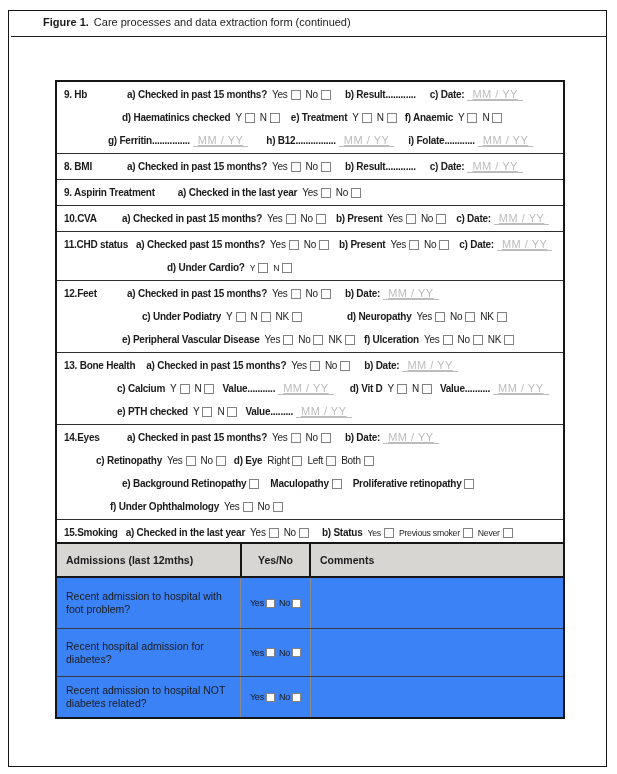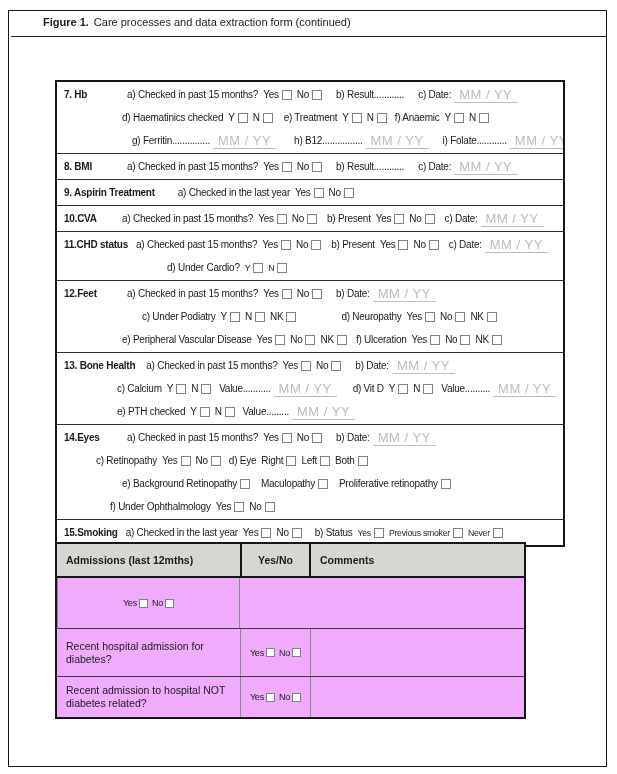--- a/index.html
+++ b/index.html
@@ -21,39 +21,39 @@
     position:absolute;left:55px;top:80px;width:510px;box-sizing:border-box;
     border:2px solid #161616;background:#fff;overflow:hidden;
   }
   .form-row{border-bottom:1px solid #2e2e2e;padding:1px 7px;}
   .form-row:last-child{border-bottom:none;}
   .form-line{
     display:flex;align-items:center;height:23px;white-space:nowrap;
     font-size:10px;letter-spacing:-0.25px;
   }
   .form-line > span{flex:0 0 auto;}
-  .bt{font-weight:normal;margin-left:5px;}
+  .bt{font-weight:bold;margin-left:5px;}
   .rt{font-weight:normal;margin-left:5px;}
   .st{font-weight:normal;font-size:8.7px;margin-left:5px;}
   .form-line > span:first-child{margin-left:0;}
   .row-label{font-weight:bold;margin-left:0;}
   .cb{
     width:10px;height:10px;border:1px solid #828282;background:#fff;
     display:inline-block;margin-left:3px;box-sizing:border-box;
   }
   .date{
     color:var(--date-color,#bcbcbc);border-bottom:1px solid var(--date-color,#bcbcbc);
-    margin-left:3px;padding:0 5px;font-size:13px;letter-spacing:0.5px;
+    margin-left:3px;padding:0 5px;font-size:11px;letter-spacing:0.5px;text-decoration:underline;
   }
   .gap{display:inline-block;height:1px;}
 
   
   .adm-table{
-    position:absolute;left:55px;top:542px;width:471px;box-sizing:border-box;
-    border:2px solid #161616;background:#f0abfc;
+    position:absolute;left:55px;top:542px;width:510px;box-sizing:border-box;
+    border:2px solid #161616;background:#3b82f6;
   }
   .adm-grid{display:grid;grid-template-columns:183px 71px 1fr;}
   .adm-header{
     background:var(--th-bg,#d8d6d2);border-bottom:2px solid #161616;
     font-weight:bold;font-size:10.5px;height:32px;
   }
   .adm-header > div{display:flex;align-items:center;padding:0 9px;box-sizing:border-box;}
   .adm-header .c2{border-left:2px solid #161616;border-right:2px solid #161616;justify-content:center;padding:0;}
   .adm-row{font-size:10.5px;border-bottom:1px solid #3a3a3a;}
   .adm-row:last-child{border-bottom:none;}
@@ -75,21 +75,21 @@
 <div class="page-border"></div>
 
 <div class="fig-header">
   <span class="fig-label">Figure 1.</span><span class="fig-text">Care processes and data extraction form (continued)</span>
 </div>
 <div class="fig-rule"></div>
 
 <div class="form-box" id="form-box">
     <div class="form-row">
       <div class="form-line">
-        <span class="row-label" style="min-width: 58px; display: inline-block;">7. Hb</span>
+        <span class="row-label" style="min-width: 58px; display: inline-block;">9. Hb</span>
         <span class="bt">a) Checked in past 15 months?</span>
         <span class="rt">Yes</span>
         <span class="cb"></span>
         <span class="rt">No</span>
         <span class="cb"></span>
         <span class="gap" style="width: 9px;"></span>
         <span class="bt">b) Result............</span>
         <span class="gap" style="width: 9px;"></span>
         <span class="bt">c) Date:</span>
         <span class="date">MM / YY</span>
@@ -106,21 +106,21 @@
         <span class="cb"></span>
         <span class="rt">N</span>
         <span class="cb"></span>
         <span class="gap" style="width: 3px;"></span>
         <span class="bt">f) Anaemic</span>
         <span class="rt">Y</span>
         <span class="cb"></span>
         <span class="rt">N</span>
         <span class="cb"></span>
       </div>
-      <div class="form-line" style="margin-left: 68px;">
+      <div class="form-line" style="margin-left: 44px;">
         <span class="bt">g) Ferritin...............</span>
         <span class="date">MM / YY</span>
         <span class="gap" style="width: 13px;"></span>
         <span class="bt">h) B12................</span>
         <span class="date">MM / YY</span>
         <span class="gap" style="width: 9px;"></span>
         <span class="bt">i) Folate............</span>
         <span class="date">MM / YY</span>
       </div>
     </div>
@@ -353,20 +353,21 @@
   </div>
 
 <div class="adm-table">
   <div class="adm-grid adm-header">
     <div class="c1">Admissions (last 12mths)</div>
     <div class="c2">Yes/No</div>
     <div class="c3">Comments</div>
   </div>
   <div id="adm-body">
       <div class="adm-grid adm-row">
+        <div class="q">Recent admission to hospital with foot problem?</div>
         <div class="yn">
           <span>Yes</span>
           <span class="cb"></span>
           <span>No</span>
           <span class="cb"></span>
         </div>
         <div class="cm"></div>
       </div>
       <div class="adm-grid adm-row">
         <div class="q">Recent hospital admission for diabetes?</div>

